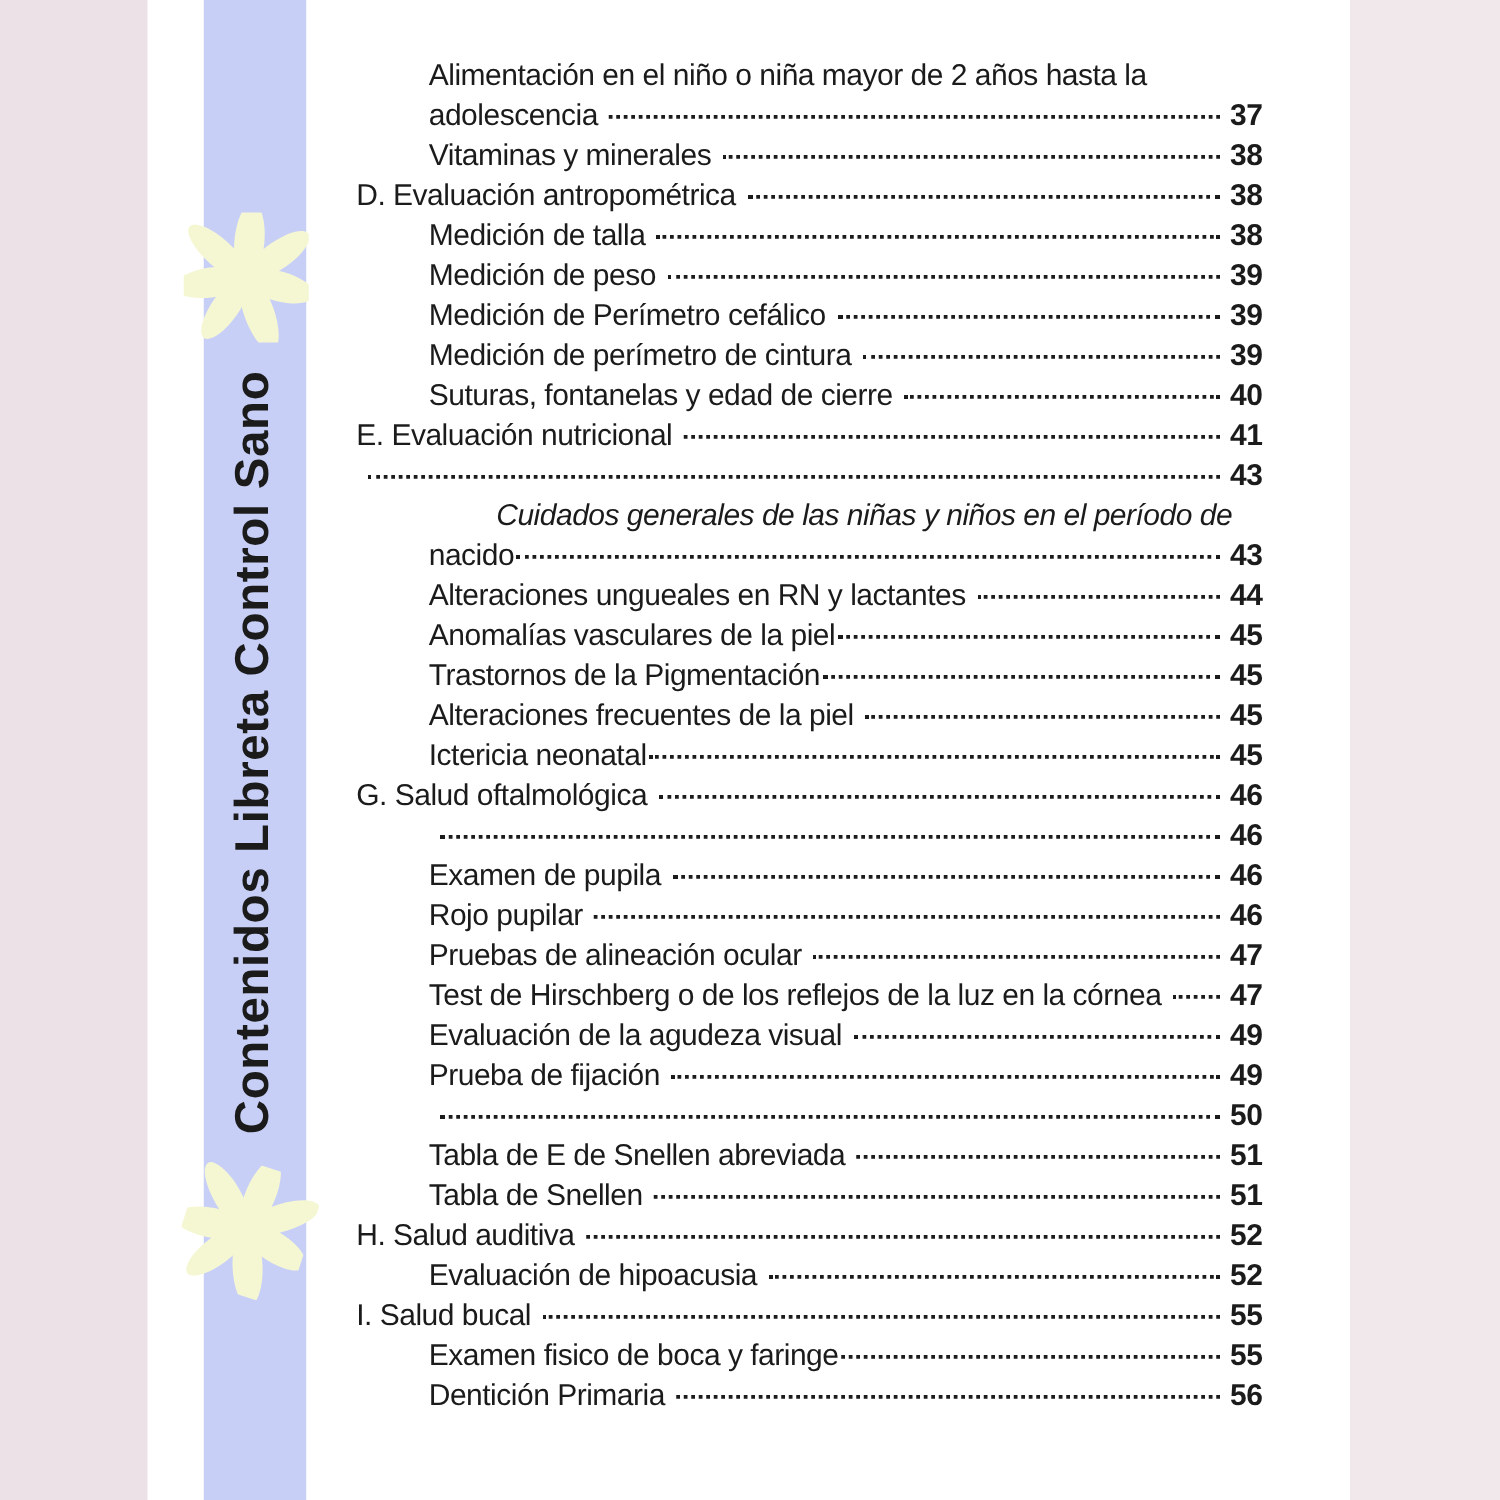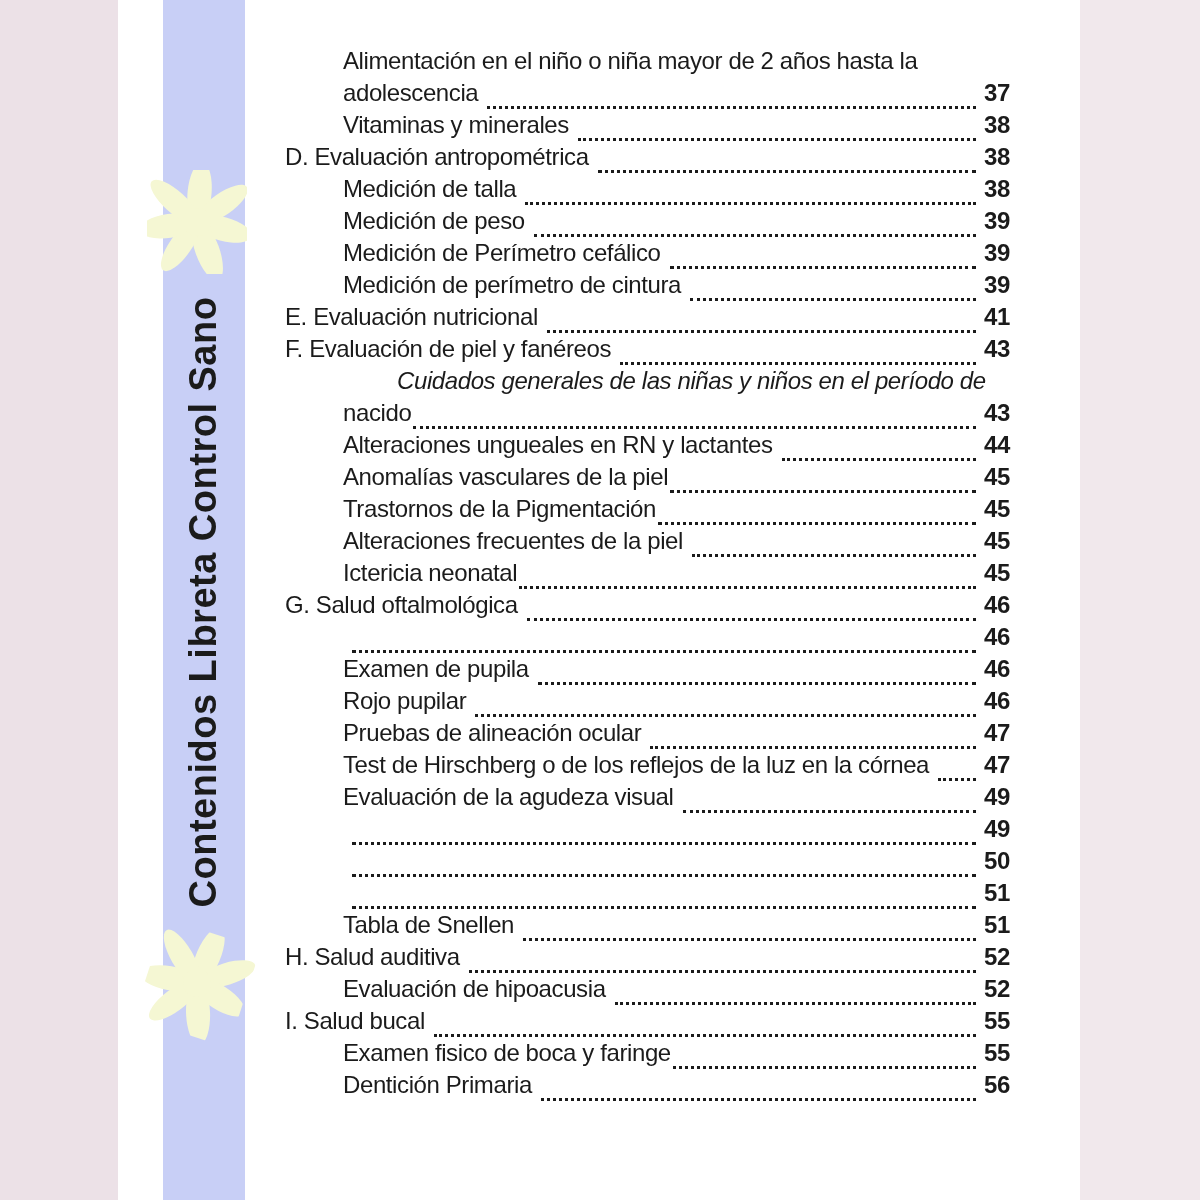--- a/index.html
+++ b/index.html
@@ -26,21 +26,21 @@
   .flower.top{left:29px;top:170px;}
   .flower.bottom{left:29px;top:931px;transform:rotate(18deg);}
   .vtitle{
     position:absolute;left:85px;top:602px;
     transform:translate(-50%,-50%) rotate(-90deg);
     white-space:nowrap;font-size:38px;font-weight:600;letter-spacing:0.5px;
     color:var(--text_ink,#1B1B1B);
   }
   .toc{position:absolute;left:167px;top:45px;width:725px;}
   .toc-row{
-    display:flex;align-items:flex-end;height:32px;line-height:32px;
+    display:flex;align-items:center;height:32px;line-height:32px;
     font-size:24px;letter-spacing:-0.4px;white-space:nowrap;
   }
   .indent-0{padding-left:0;}
   .indent-1{padding-left:58px;}
   .indent-2{padding-left:112px;font-style:italic;}
   .toc-label{flex:0 0 auto;}
   .leader{
     flex:1 1 auto;min-width:10px;height:0;
     border-bottom:3px dotted var(--text_ink,#1B1B1B);
     margin-left:9px;margin-right:8px;
@@ -117,27 +117,31 @@
       <div class="toc-row indent-1">
         <span class="toc-label">Medición de Perímetro cefálico</span>
         <span class="leader"></span>
         <span class="toc-page">39</span>
       </div>
       <div class="toc-row indent-1">
         <span class="toc-label">Medición de perímetro de cintura</span>
         <span class="leader"></span>
         <span class="toc-page">39</span>
       </div>
+      <div class="toc-row indent-1">
+        <span class="toc-label">Suturas, fontanelas y edad de cierre</span>
+        <span class="leader"></span>
+        <span class="toc-page">40</span>
+      </div>
       <div class="toc-row indent-0">
         <span class="toc-label">E. Evaluación nutricional</span>
         <span class="leader"></span>
         <span class="toc-page">41</span>
       </div>
       <div class="toc-row indent-0">
-        <span class="toc-label">F. Evaluación de piel y fanéreos</span>
         <span class="leader"></span>
         <span class="toc-page">43</span>
       </div>
       <div class="toc-row indent-2">
         <span class="toc-label">Cuidados generales de las niñas y niños en el período de</span>
       </div>
       <div class="toc-row indent-1 tight">
         <span class="toc-label">nacido</span>
         <span class="leader"></span>
         <span class="toc-page">43</span>
@@ -195,28 +199,30 @@
         <span class="toc-label">Test de Hirschberg o de los reflejos de la luz en la córnea</span>
         <span class="leader"></span>
         <span class="toc-page">47</span>
       </div>
       <div class="toc-row indent-1">
         <span class="toc-label">Evaluación de la agudeza visual</span>
         <span class="leader"></span>
         <span class="toc-page">49</span>
       </div>
       <div class="toc-row indent-1">
+        <span class="toc-label">Prueba de fijación</span>
         <span class="leader"></span>
         <span class="toc-page">49</span>
       </div>
       <div class="toc-row indent-1">
         <span class="leader"></span>
         <span class="toc-page">50</span>
       </div>
       <div class="toc-row indent-1">
+        <span class="toc-label">Tabla de E de Snellen abreviada</span>
         <span class="leader"></span>
         <span class="toc-page">51</span>
       </div>
       <div class="toc-row indent-1">
         <span class="toc-label">Tabla de Snellen</span>
         <span class="leader"></span>
         <span class="toc-page">51</span>
       </div>
       <div class="toc-row indent-0">
         <span class="toc-label">H. Salud auditiva</span>

